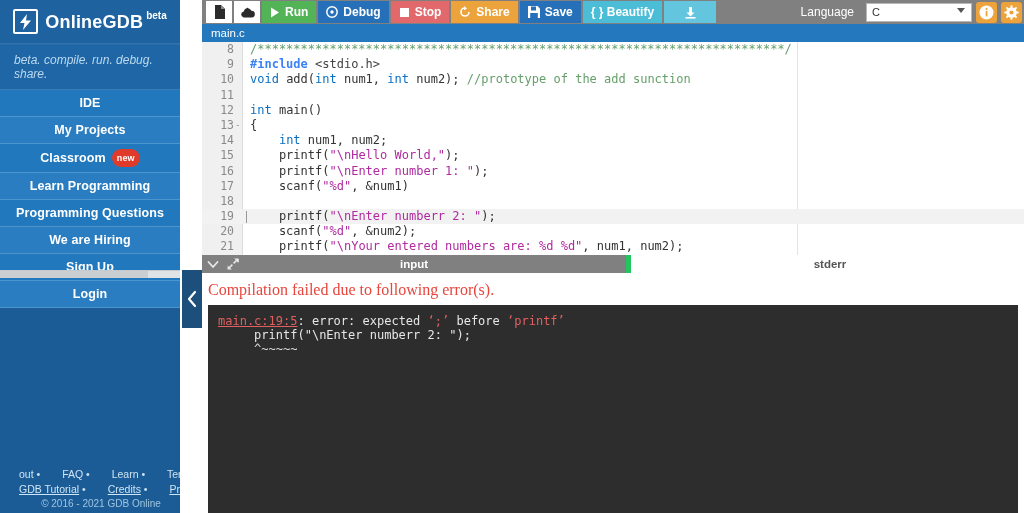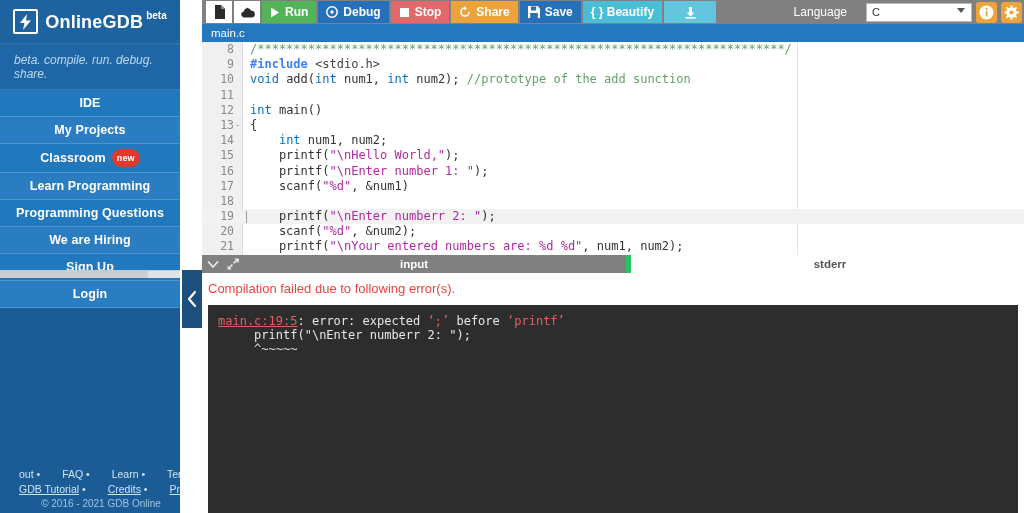--- a/index.html
+++ b/index.html
@@ -113,21 +113,21 @@
   .tb-stop{background:#e2696b;}
   .tb-share{background:#eda33c;}
   .tb-save{background:#2570b8;}
   .tb-beautify{background:#4bbdd6;}
   .tb-download{background:#63c6de;width:52px;padding:0;}
   .tb-btn svg{display:block;}
 
   .tb-right{
     position:absolute;right:2px;top:1px;height:22px;display:flex;align-items:center;gap:0;
   }
-  .lang-label{color:#ffffff;font-size:12px;margin-right:19px;}
+  .lang-label{color:#ffffff;font-size:12px;margin-right:12px;}
   .lang-select{
     width:106px;height:19px;background:#ffffff;border:1px solid #b8b8b8;
     font-size:11px;color:#333;display:flex;align-items:center;
     padding-left:5px;box-sizing:border-box;position:relative;
     font-family:"Liberation Sans", sans-serif;
   }
   .lang-select .caret{
     position:absolute;right:6px;top:4px;
     width:0;height:0;border-left:4px solid transparent;
     border-right:4px solid transparent;border-top:5px solid #555;
@@ -208,22 +208,22 @@
     position:absolute;left:424px;top:0;width:398px;height:18px;background:#ffffff;
     display:flex;align-items:center;justify-content:center;
     color:#555;font-size:11.5px;font-weight:bold;
     border-left:5px solid #22c55e;
   }
   #io-body{
     position:absolute;left:202px;top:273px;width:822px;height:240px;
     background:#ffffff;
   }
   .compile-msg{
-    color:#e8453c;font-size:13px;padding:8px 0 0 6px;
-    font-family:Liberation Sans, sans-serif;
+    color:#e8453c;font-size:16px;padding:8px 0 0 6px;
+    font-family:Liberation Serif, serif;
   }
   .console{
     position:absolute;left:6px;top:32px;width:810px;height:212px;
     background:#2d2d2d;color:#e6e6e6;
     font-family:"DejaVu Sans Mono","Liberation Mono",monospace;
     font-size:12px;line-height:14px;
     padding:9px 0 0 0;box-sizing:border-box;overflow:hidden;
   }
   .console .line{white-space:pre;padding-left:10px;}
   .err-loc{color:#e06060;text-decoration:underline;}

